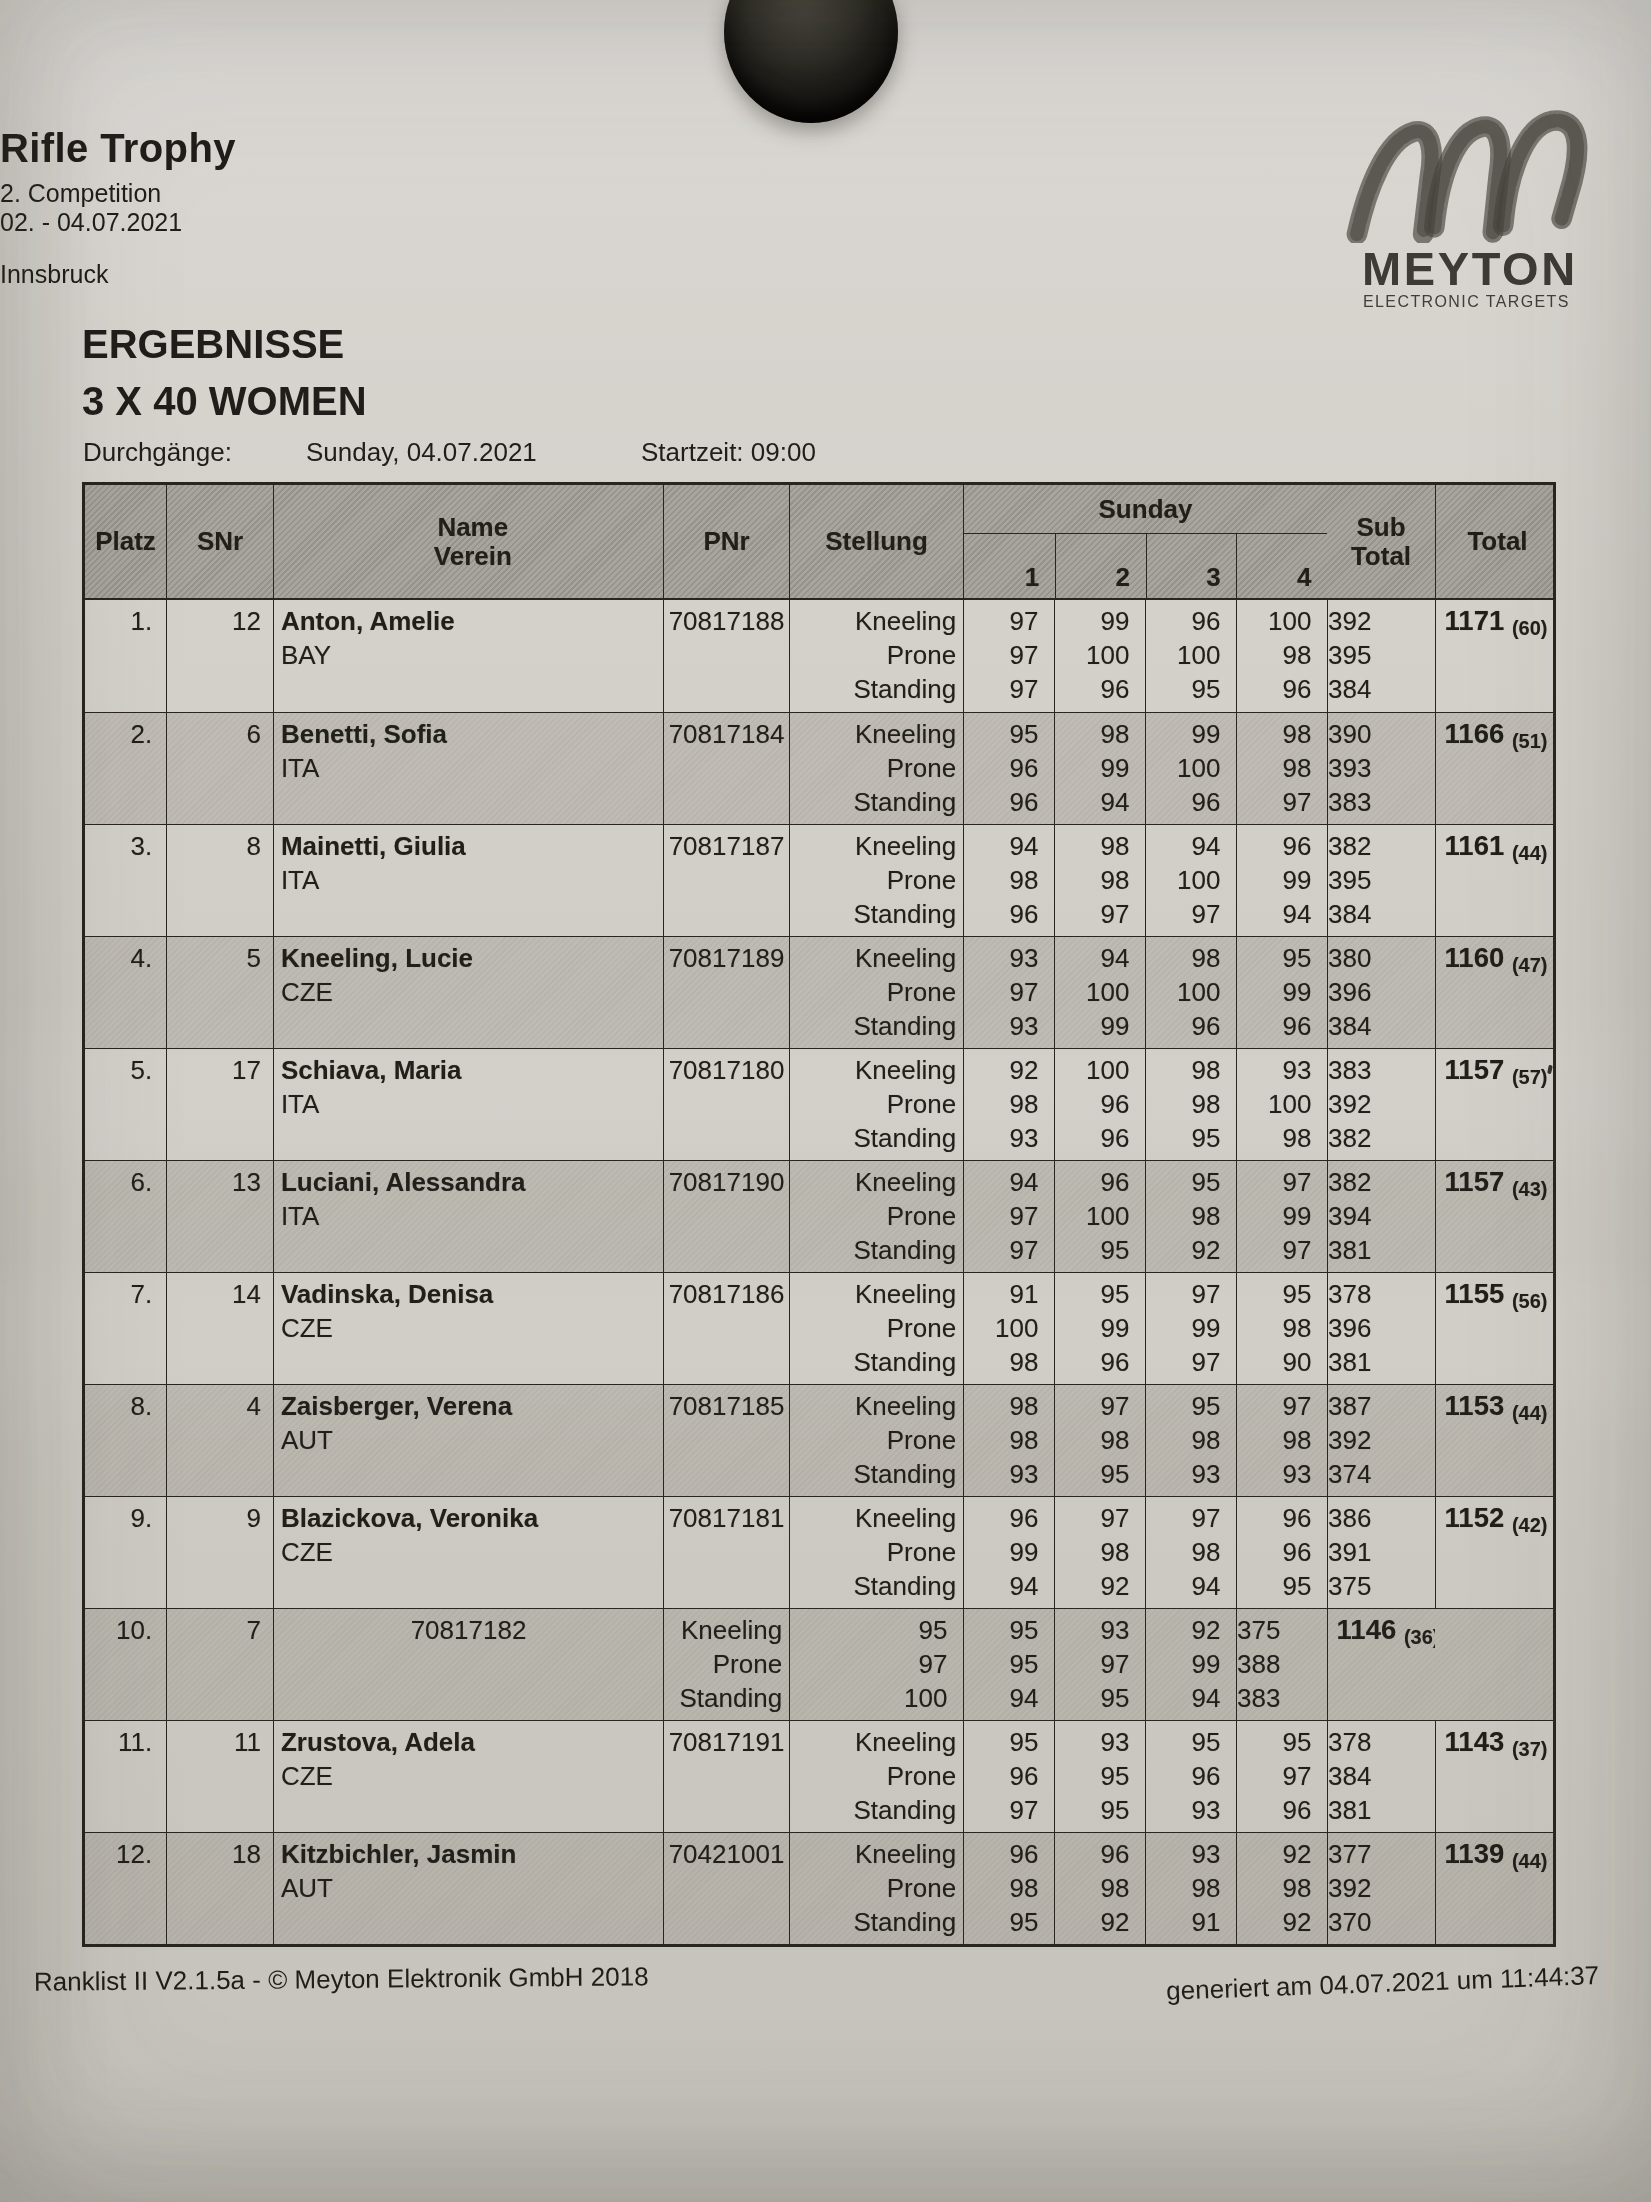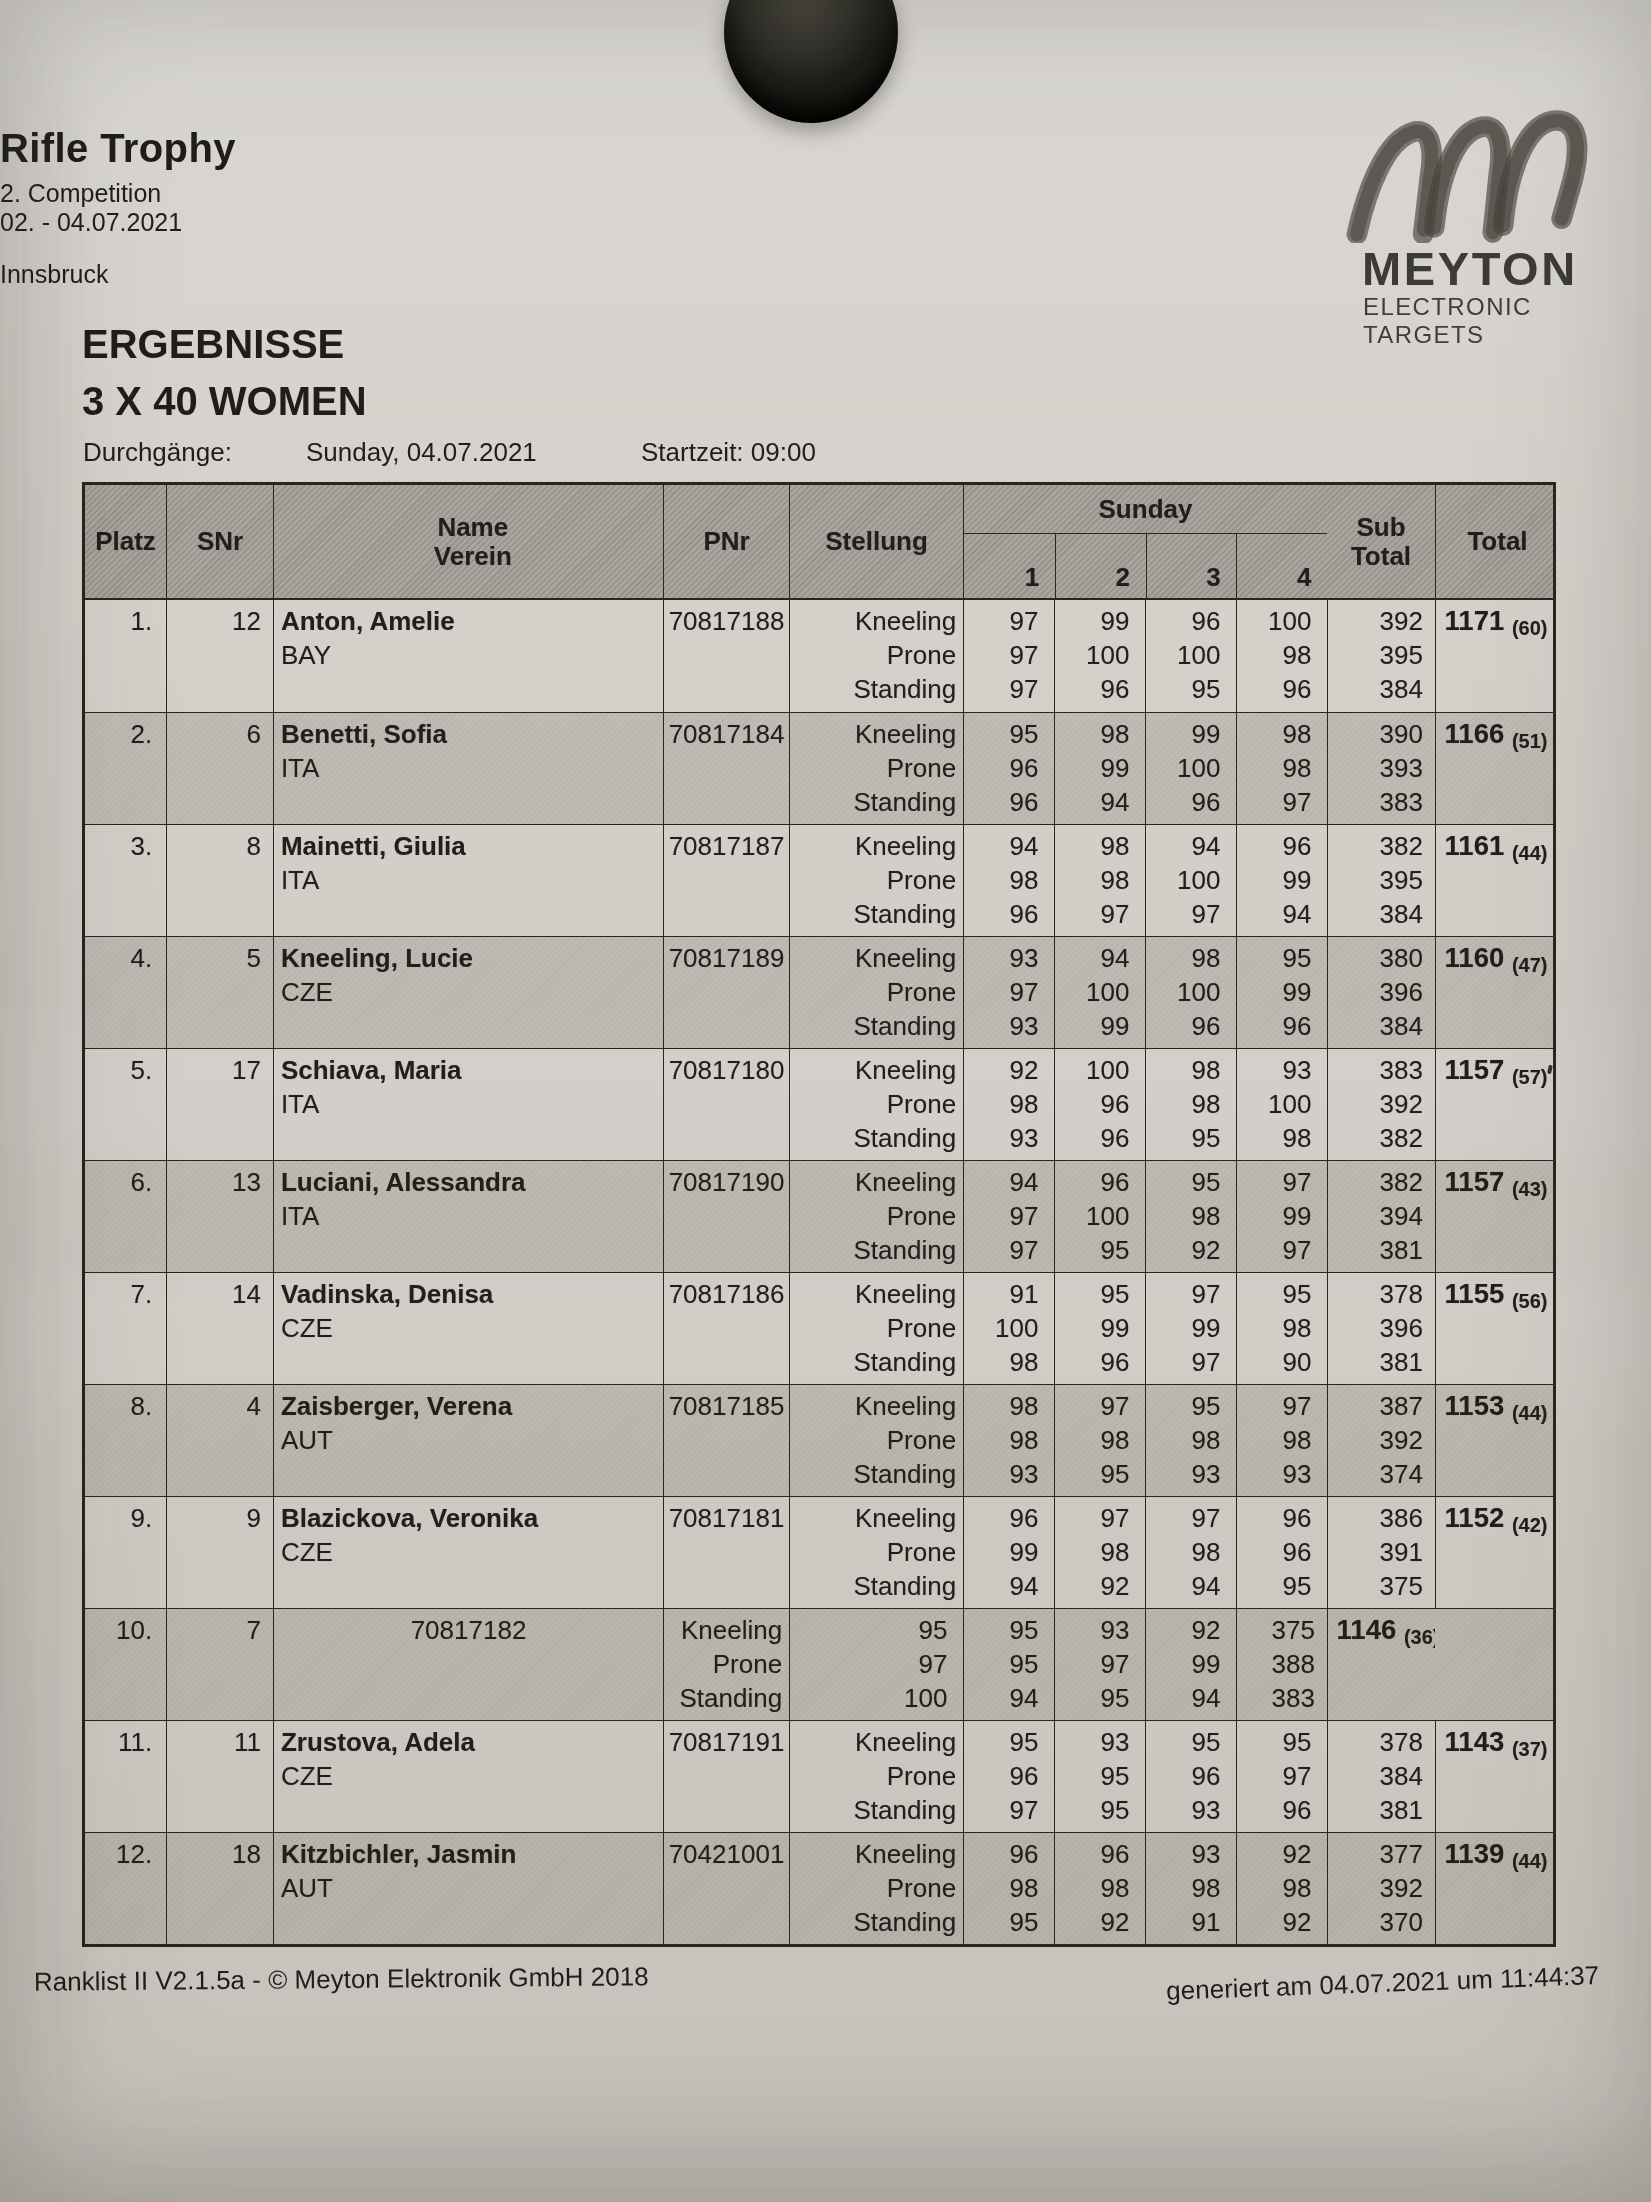--- a/index.html
+++ b/index.html
@@ -23,21 +23,21 @@
     background:radial-gradient(circle at 46% 38%,rgba(90,88,76,.35),rgba(0,0,0,0) 60%);}
   .title{position:absolute;left:0;right:0;top:126px;font-size:40px;font-weight:bold;letter-spacing:0.4px;}
   .sub1{position:absolute;left:0;right:0;top:179px;font-size:25px;}
   .sub2{position:absolute;left:0;right:0;top:208px;font-size:25px;}
   .city{position:absolute;left:0;right:0;top:260px;font-size:25px;}
 
   
   .logo{position:absolute;left:1338px;top:105px;width:301px;height:206px;z-index:2;text-align:left;}
   .logo svg{display:block}
   .brand{position:absolute;left:24px;top:136px;font-size:47px;font-weight:bold;letter-spacing:2.6px;color:#3d3b35;}
-  .tagline{position:absolute;left:25px;top:188px;font-size:24px;letter-spacing:1.4px;color:#403e38;}
+  .tagline{position:absolute;left:25px;top:188px;font-size:16px;letter-spacing:1.4px;color:#403e38;}
 
   .h1{position:absolute;left:82px;top:322px;font-size:40px;font-weight:bold;z-index:2;}
   .h2{position:absolute;left:82px;top:379px;font-size:40px;font-weight:bold;z-index:2;}
   .meta{position:absolute;left:0;top:437px;width:1652px;font-size:26px;z-index:2;}
   .meta .lbl{position:absolute;left:83px;}
   .meta .dte{position:absolute;left:306px;}
   .meta .stz{position:absolute;left:641px;}
 
   
   :root{--cols:81px 107px 390px 126px 174px 91px 91px 91px 91px 108px 124px;--bd:#29261f;--ink:#211f1a;}
@@ -63,21 +63,21 @@
   .trow.stripe{background:rgba(104,100,88,.18);
     background-image:repeating-linear-gradient(135deg,rgba(70,66,56,.05) 0 1.7px,rgba(0,0,0,0) 1.7px 4.3px);}
   .cell{box-sizing:border-box;padding-top:4.3px;overflow:hidden;}
   .c-platz{text-align:right;padding-right:13.8px;}
   .c-snr{text-align:right;padding-right:12px;}
   .c-name{padding-left:6.9px;}
   .c-name .nm{font-weight:bold;}
   .c-pnr{text-align:center;}
   .c-stell{text-align:right;padding-right:6.9px;}
   .c-s{text-align:right;padding-right:15.5px;}
-  .c-sub{text-align:right;padding-right:12px;}
+  .c-sub{padding-right:12px;}
   .c-total{padding-left:8.6px;white-space:nowrap;}
   .c-total .tv{font-weight:bold;font-size:27.5px;}
   .c-total .ti{font-weight:bold;font-size:20px;margin-left:7.7px;position:relative;top:4.3px;}
 
   .speck{position:absolute;left:1548px;top:1065px;width:4.3px;height:8.6px;background:#35322c;border-radius:1.7px;transform:rotate(12deg);z-index:3;}
 
   .foot-left{position:absolute;left:34px;top:1964px;font-size:26px;transform:rotate(-.5deg);z-index:2;}
   .foot-right{position:absolute;right:53px;top:1960px;font-size:26px;transform:rotate(-2.1deg);transform-origin:right center;z-index:2;}
 </style>
 </head>

